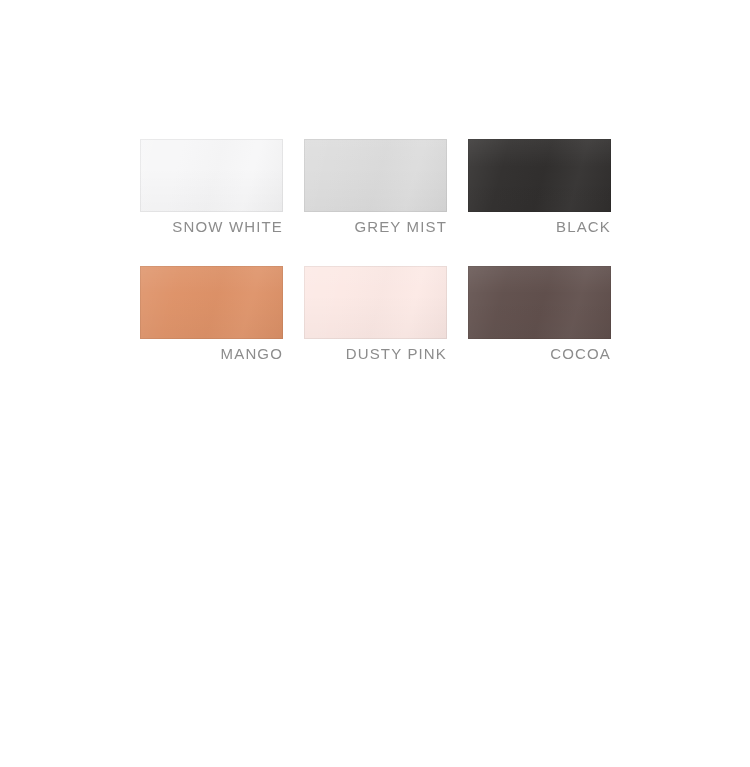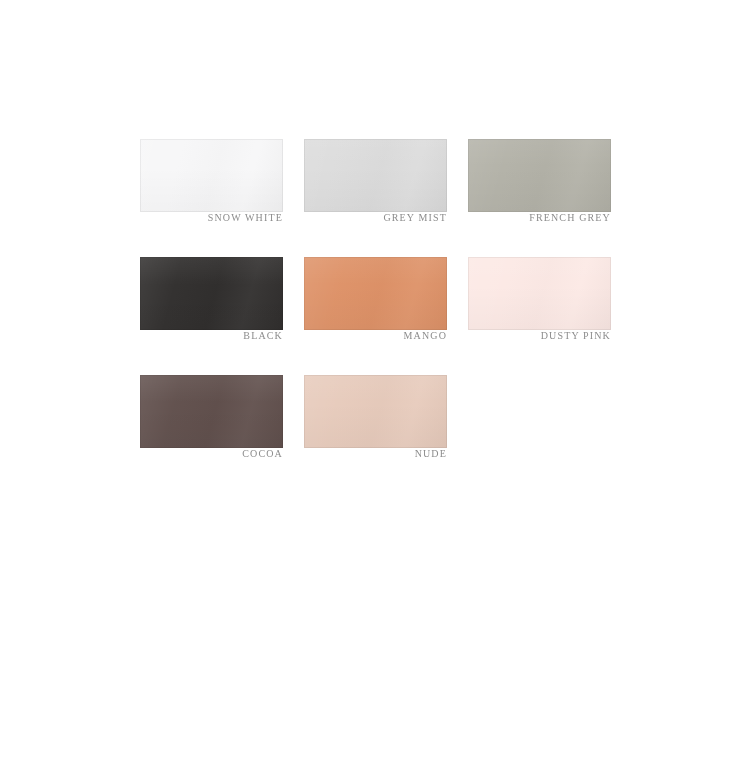--- a/index.html
+++ b/index.html
@@ -70,23 +70,24 @@
     position: absolute;
     left: 0; top: 0;
     width: 100%; height: 100%;
     box-sizing: border-box;
     border: 1px solid rgba(0,0,0,0.055);
     pointer-events: none;
   }
 
   .swatch-label {
     display: block;
+    margin-top: 9px;
     text-align: right;
-    font-family: Liberation Serif, serif;
-    font-size: 10px;
+    font-family: Liberation Sans, sans-serif;
+    font-size: 15px;
     line-height: 12px;
     letter-spacing: 1.15px;
     color: #8c8c8c;
     text-transform: uppercase;
     white-space: nowrap;
   }
 </style>
 </head>
 <body>
 
@@ -98,27 +99,20 @@
           <span class="chip-edge"></span>
         </div>
         <span class="swatch-label">SNOW WHITE</span>
       </div>
       <div class="swatch-cell">
         <div class="swatch-chip" style="background-color: rgb(220, 220, 220);">
           <span class="chip-sheen"></span>
           <span class="chip-edge"></span>
         </div>
         <span class="swatch-label">GREY MIST</span>
-      </div>
-      <div class="swatch-cell">
-        <div class="swatch-chip" style="background-color: rgb(179, 178, 168);">
-          <span class="chip-sheen"></span>
-          <span class="chip-edge"></span>
-        </div>
-        <span class="swatch-label">FRENCH GREY</span>
       </div>
       <div class="swatch-cell">
         <div class="swatch-chip" style="background-color: rgb(49, 47, 46);">
           <span class="chip-sheen"></span>
           <span class="chip-edge"></span>
         </div>
         <span class="swatch-label">BLACK</span>
       </div>
       <div class="swatch-cell">
         <div class="swatch-chip" style="background-color: rgb(222, 146, 104);">
@@ -134,21 +128,14 @@
         </div>
         <span class="swatch-label">DUSTY PINK</span>
       </div>
       <div class="swatch-cell">
         <div class="swatch-chip" style="background-color: rgb(97, 80, 77);">
           <span class="chip-sheen"></span>
           <span class="chip-edge"></span>
         </div>
         <span class="swatch-label">COCOA</span>
       </div>
-      <div class="swatch-cell">
-        <div class="swatch-chip" style="background-color: rgb(231, 203, 188);">
-          <span class="chip-sheen"></span>
-          <span class="chip-edge"></span>
-        </div>
-        <span class="swatch-label">NUDE</span>
-      </div>
     </div>
 </div>
 
 </body></html>

